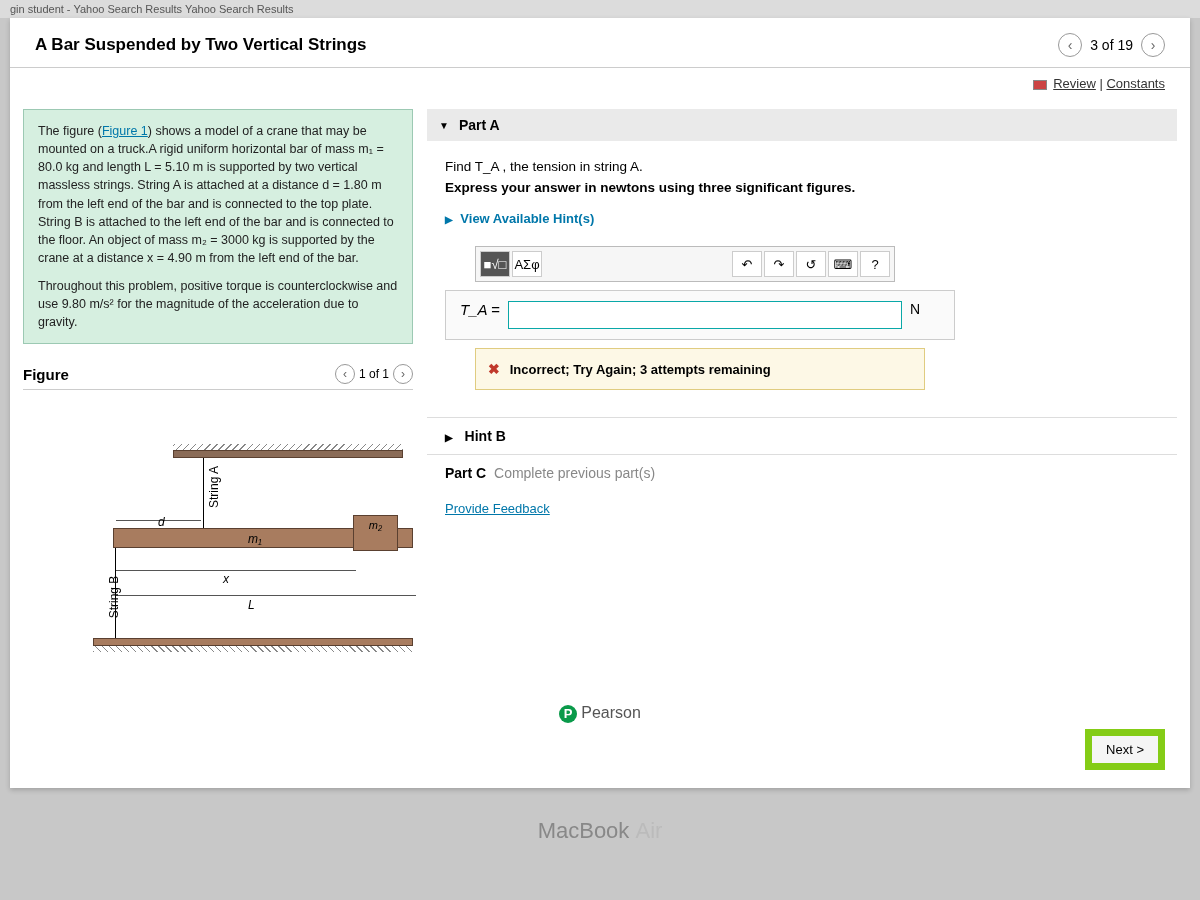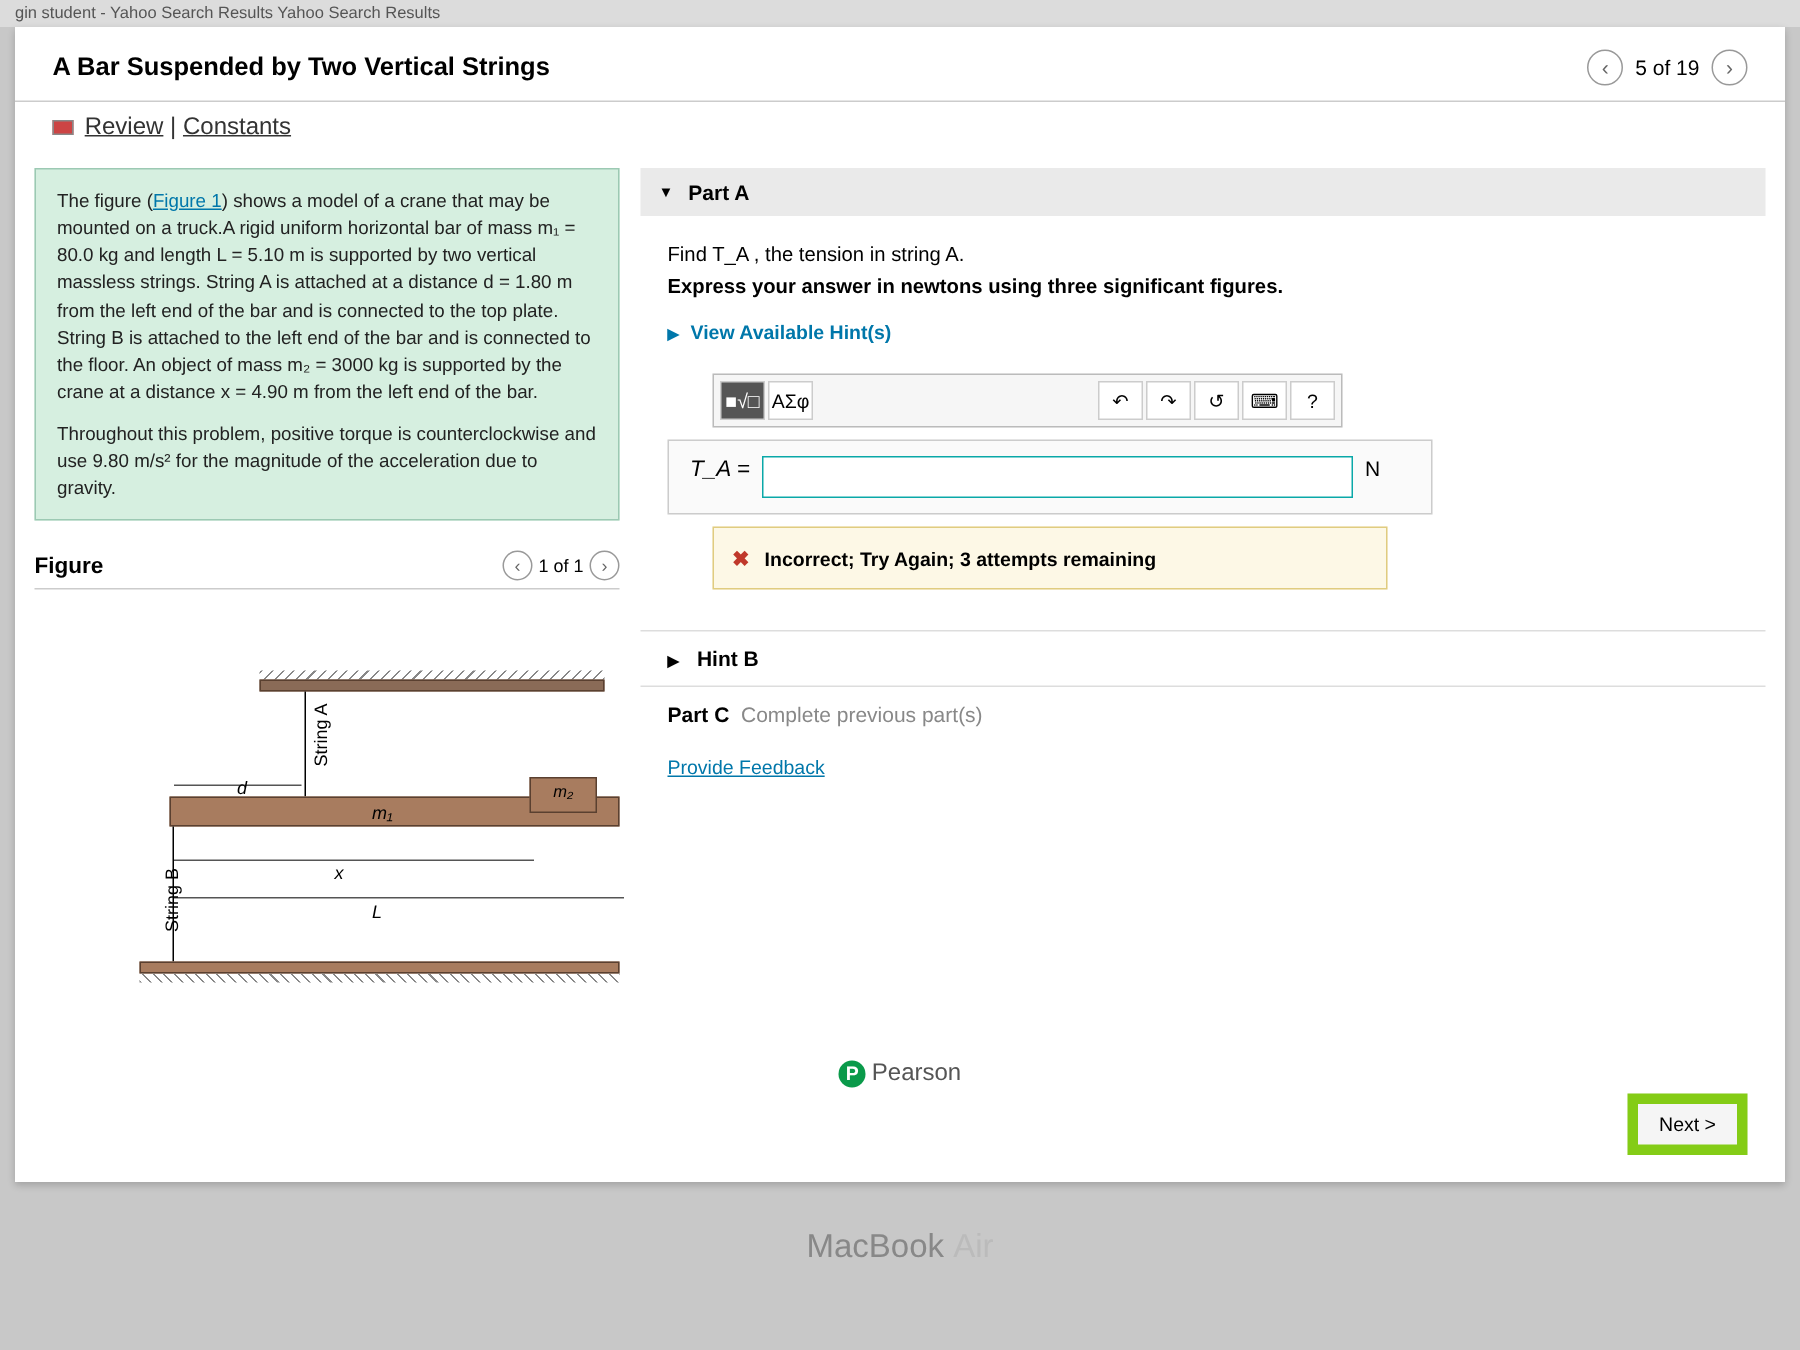--- a/index.html
+++ b/index.html
@@ -46,22 +46,23 @@
     border-radius: 50%;
     display: inline-flex;
     align-items: center;
     justify-content: center;
     font-size: 14px;
     color: #666;
     background: #fff;
     cursor: pointer;
   }
   .top-links {
+    text-align: right;
     padding: 8px 25px;
-    font-size: 16px;
+    font-size: 13px;
   }
   .top-links span, .top-links a { color: #333; }
   .link-u { text-decoration: underline; color: #0077aa; cursor: pointer; }
   .flag-icon { display:inline-block; width:14px; height:10px; background:#c44; margin-right:3px; vertical-align:middle; border:1px solid #888;}
   .content {
     display: flex;
     gap: 14px;
     padding: 10px 13px;
   }
   .left-col { width: 390px; }
@@ -94,21 +95,21 @@
   .crane {
     position: relative;
     width: 330px;
     height: 250px;
     margin-left: 30px;
   }
   .top-plate { position:absolute; top:30px; left:120px; width:230px; height:8px; background:#8a6b57; border:1px solid #5a4030;}
   .string-a { position:absolute; top:38px; left:150px; width:1px; height:70px; background:#000;}
   .string-a-lbl { position:absolute; top:60px; left:140px; transform:rotate(-90deg); font-size:12px;}
   .bar { position:absolute; top:108px; left:60px; width:300px; height:20px; background:#a87c5f; border:1px solid #5a4030;}
-  .m2box { position:absolute; top:95px; left:300px; width:45px; height:24px; background:#a87c5f; border:1px solid #5a4030; font-size:11px; font-style:italic; text-align:center; line-height:18px;}
+  .m2box { position:absolute; top:95px; left:300px; width:45px; height:36px; background:#a87c5f; border:1px solid #5a4030; font-size:11px; font-style:italic; text-align:center; line-height:18px;}
   .m1lbl { position:absolute; top:112px; left:195px; font-size:12px; font-style:italic;}
   .dlbl { position:absolute; top:95px; left:105px; font-size:12px; font-style:italic;}
   .d-arrow { position:absolute; top:100px; left:63px; width:85px; height:1px; background:#555;}
   .x-arrow { position:absolute; top:150px; left:63px; width:240px; height:1px; background:#555;}
   .xlbl { position:absolute; top:152px; left:170px; font-size:12px; font-style:italic;}
   .L-arrow { position:absolute; top:175px; left:63px; width:300px; height:1px; background:#555;}
   .Llbl { position:absolute; top:178px; left:195px; font-size:12px; font-style:italic;}
   .string-b { position:absolute; top:128px; left:62px; width:1px; height:90px; background:#000;}
   .string-b-lbl { position:absolute; top:170px; left:40px; transform:rotate(-90deg); font-size:12px;}
   .floor { position:absolute; top:218px; left:40px; width:320px; height:8px; background:#a87c5f; border:1px solid #5a4030;}
@@ -258,21 +259,21 @@
 <body>
 
 <div class="browser-tab">gin student - Yahoo Search Results Yahoo Search Results</div>
 
 <div class="page">
 
   <div class="title-bar">
     <h1>A Bar Suspended by Two Vertical Strings</h1>
     <div class="nav-counter">
       <span class="circle-btn">‹</span>
-      <span>5 of 19</span>
+      <span>3 of 19</span>
       <span class="circle-btn">›</span>
     </div>
   </div>
 
   <div class="top-links">
     <span class="flag-icon"></span>
     <span class="link-u">Review</span>
     <span> | </span>
     <span class="link-u">Constants</span>
   </div>

